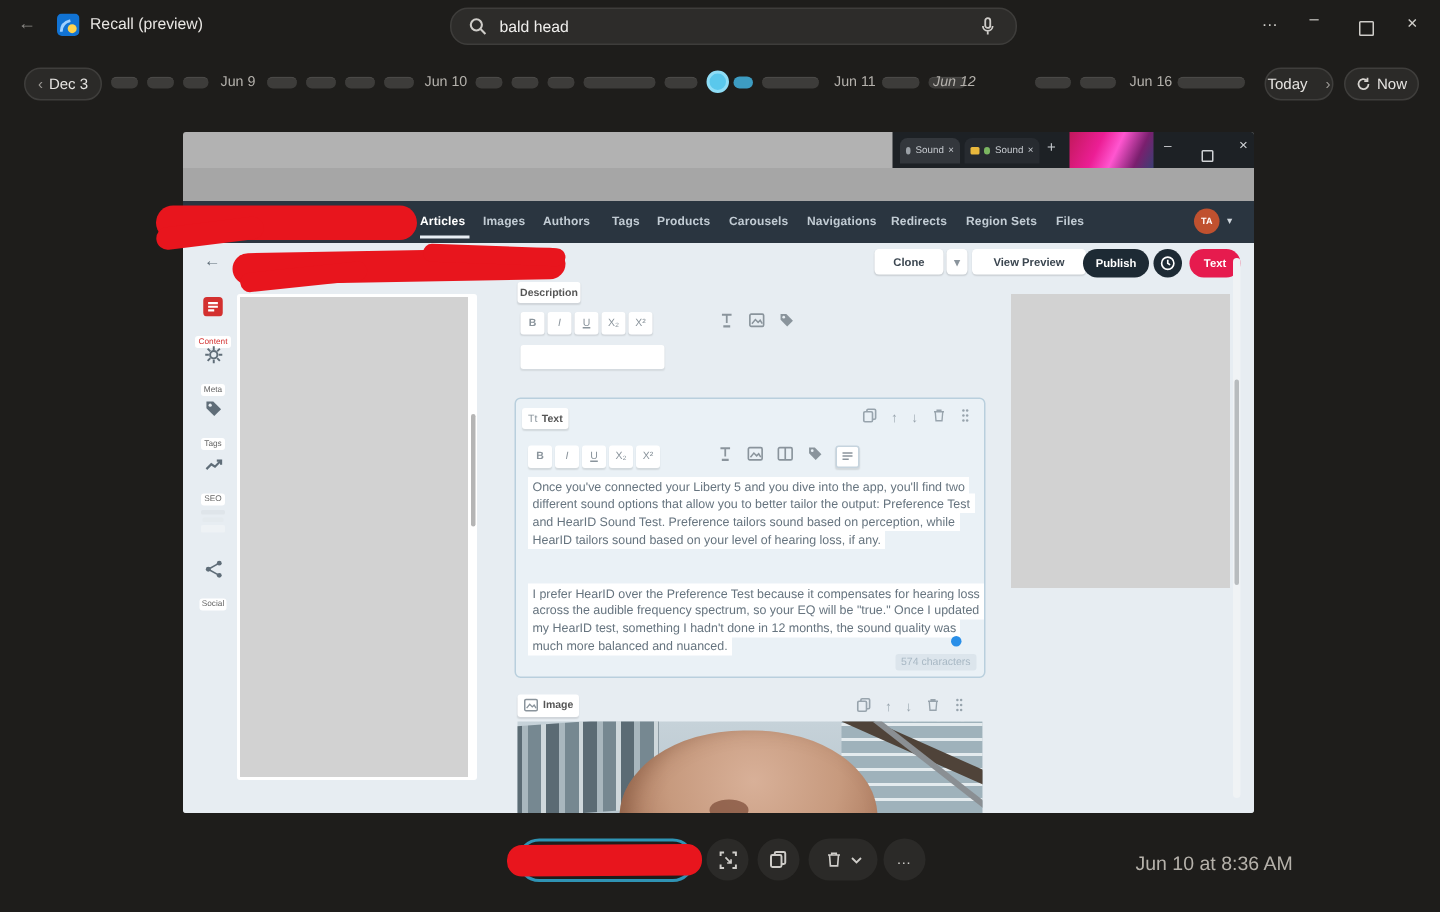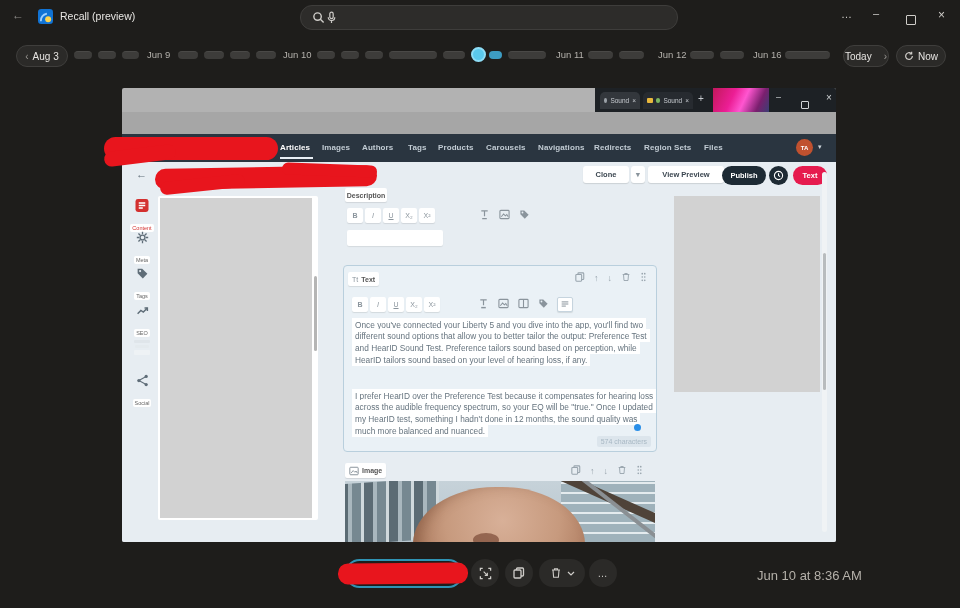--- a/index.html
+++ b/index.html
@@ -69,38 +69,39 @@
     </span>
     <span class="abs" style="left:60px;top:10px;font-size:10.5px;color:#e8e6e3;">Recall (preview)</span>
 
     <div class="searchpill">
       <span style="margin-left:11px;display:flex;">
         <svg width="13" height="13" viewBox="0 0 14 14">
             <circle cx="6" cy="6" r="4" fill="none" stroke="#cfcdc9" stroke-width="1.5"></circle>
             <path d="M9 9l3.5 3.5" stroke="#cfcdc9" stroke-width="1.5"></path>
           </svg>
       </span>
+      <span class="searchtext">bald head</span>
       <span style="margin-right:12px;display:flex;">
         <svg width="13" height="13" viewBox="0 0 14 14">
             <rect x="5.2" y="1.2" width="3.6" height="7" rx="1.8" fill="none" stroke="#cfcdc9" stroke-width="1.3"></rect>
             <path d="M3.5 6.8a3.5 3.5 0 0 0 7 0M7 10.4V13" fill="none" stroke="#cfcdc9" stroke-width="1.3"></path>
           </svg>
       </span>
     </div>
 
     <span class="abs glyph" style="left:841px;top:8px;font-size:11px;letter-spacing:1px;">…</span>
     <span class="abs glyph" style="left:873px;top:7px;font-size:11px;">–</span>
     <span class="abs" style="left:906px;top:11px;"><span class="sqicon"></span></span>
     <span class="abs glyph" style="left:938px;top:8px;font-size:12px;">×</span>
   </div>
 
   <div>
     <div class="pill" style="left:16px;width:50px;">
       <span style="color:#9b9894;">‹</span>
-      <span>Aug 3</span>
+      <span>Dec 3</span>
     </div>
     <div class="seg" style="left:74px;width:18px;"></div>
     <div class="seg" style="left:98px;width:18px;"></div>
     <div class="seg" style="left:122px;width:17px;"></div>
     <span class="dlabel" style="left:147px;">Jun 9</span>
     <div class="seg" style="left:178px;width:20px;"></div>
     <div class="seg" style="left:204px;width:20px;"></div>
     <div class="seg" style="left:230px;width:20px;"></div>
     <div class="seg" style="left:256px;width:20px;"></div>
     <span class="dlabel" style="left:283px;">Jun 10</span>
@@ -108,21 +109,21 @@
     <div class="seg" style="left:341px;width:18px;"></div>
     <div class="seg" style="left:365px;width:18px;"></div>
     <div class="seg" style="left:389px;width:48px;"></div>
     <div class="seg" style="left:443px;width:22px;"></div>
     <div class="bluedot"></div>
     <div class="blueseg"></div>
     <div class="seg" style="left:508px;width:38px;"></div>
     <span class="dlabel" style="left:556px;">Jun 11</span>
     <div class="seg" style="left:588px;width:25px;"></div>
     <div class="seg" style="left:619px;width:25px;"></div>
-    <span class="dlabel" style="left:658px;">Jun 12</span>
+    <span class="dlabel" style="left:622px;font-style:italic;">Jun 12</span>
     <div class="seg" style="left:690px;width:24px;"></div>
     <div class="seg" style="left:720px;width:24px;"></div>
     <span class="dlabel" style="left:753px;">Jun 16</span>
     <div class="seg" style="left:785px;width:45px;"></div>
     <div class="pill" style="left:843px;width:44px;gap:12px;">
       <span>Today</span>
       <span style="color:#9b9894;">›</span>
     </div>
     <div class="pill" style="left:896px;width:48px;">
       <span style="display:flex;">

